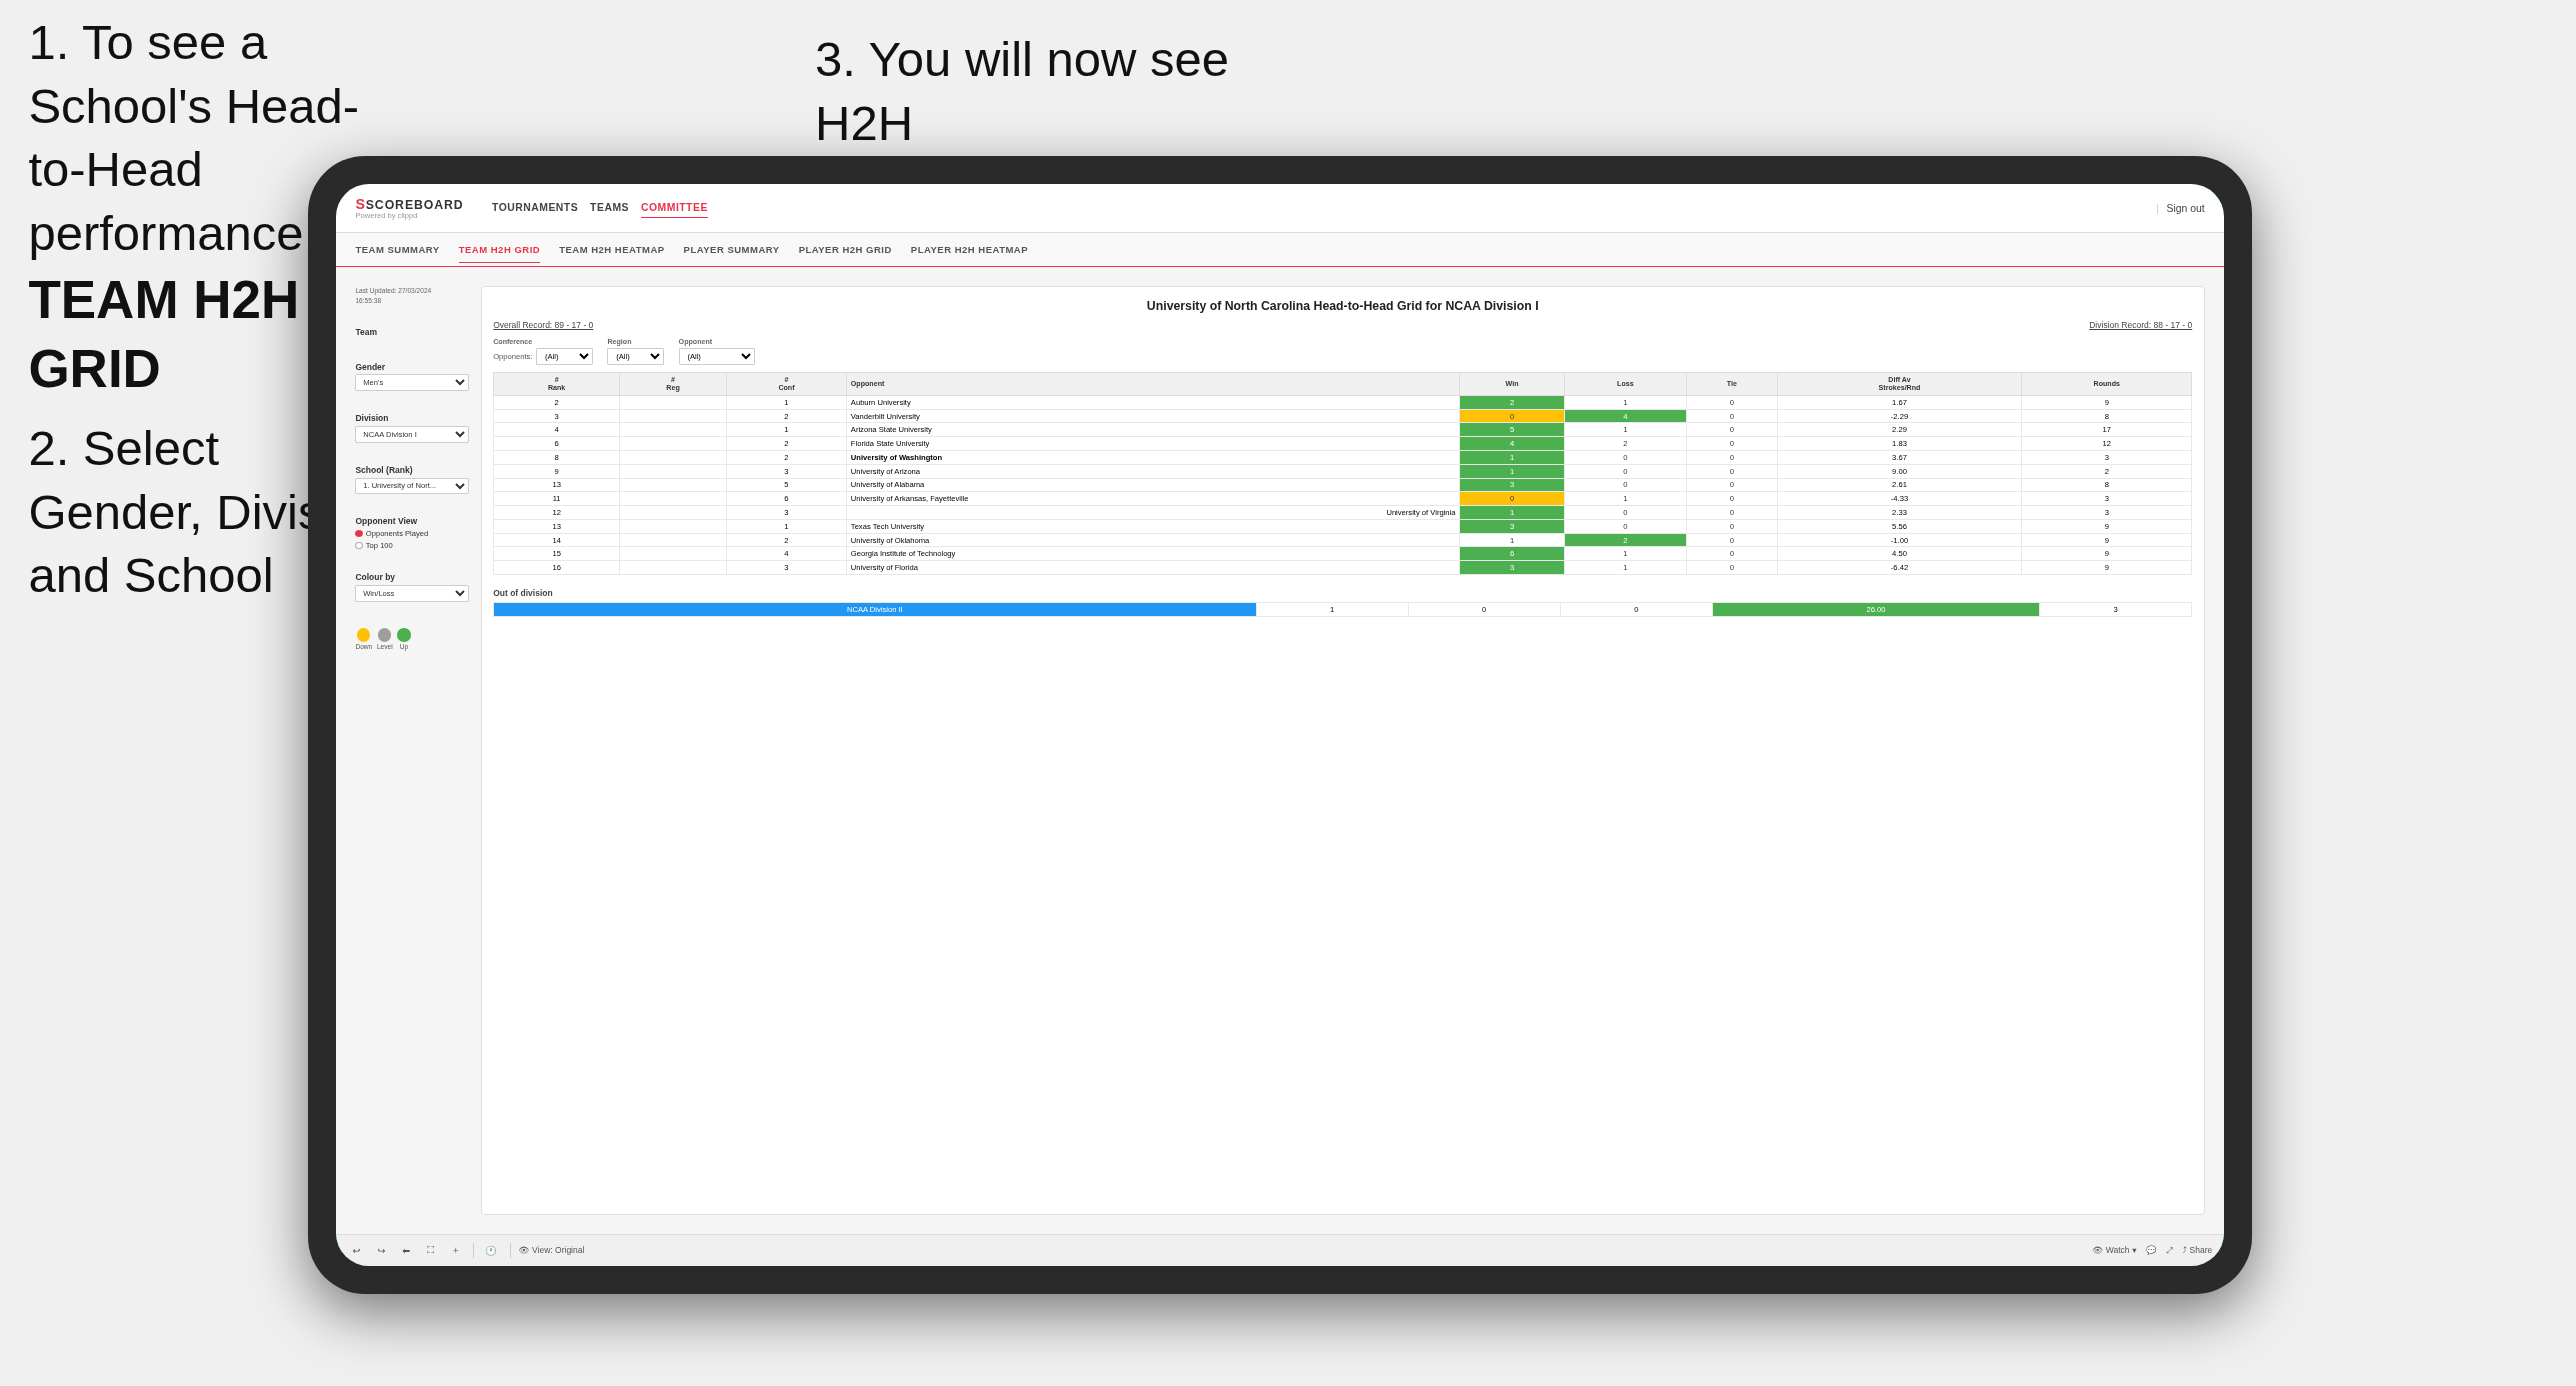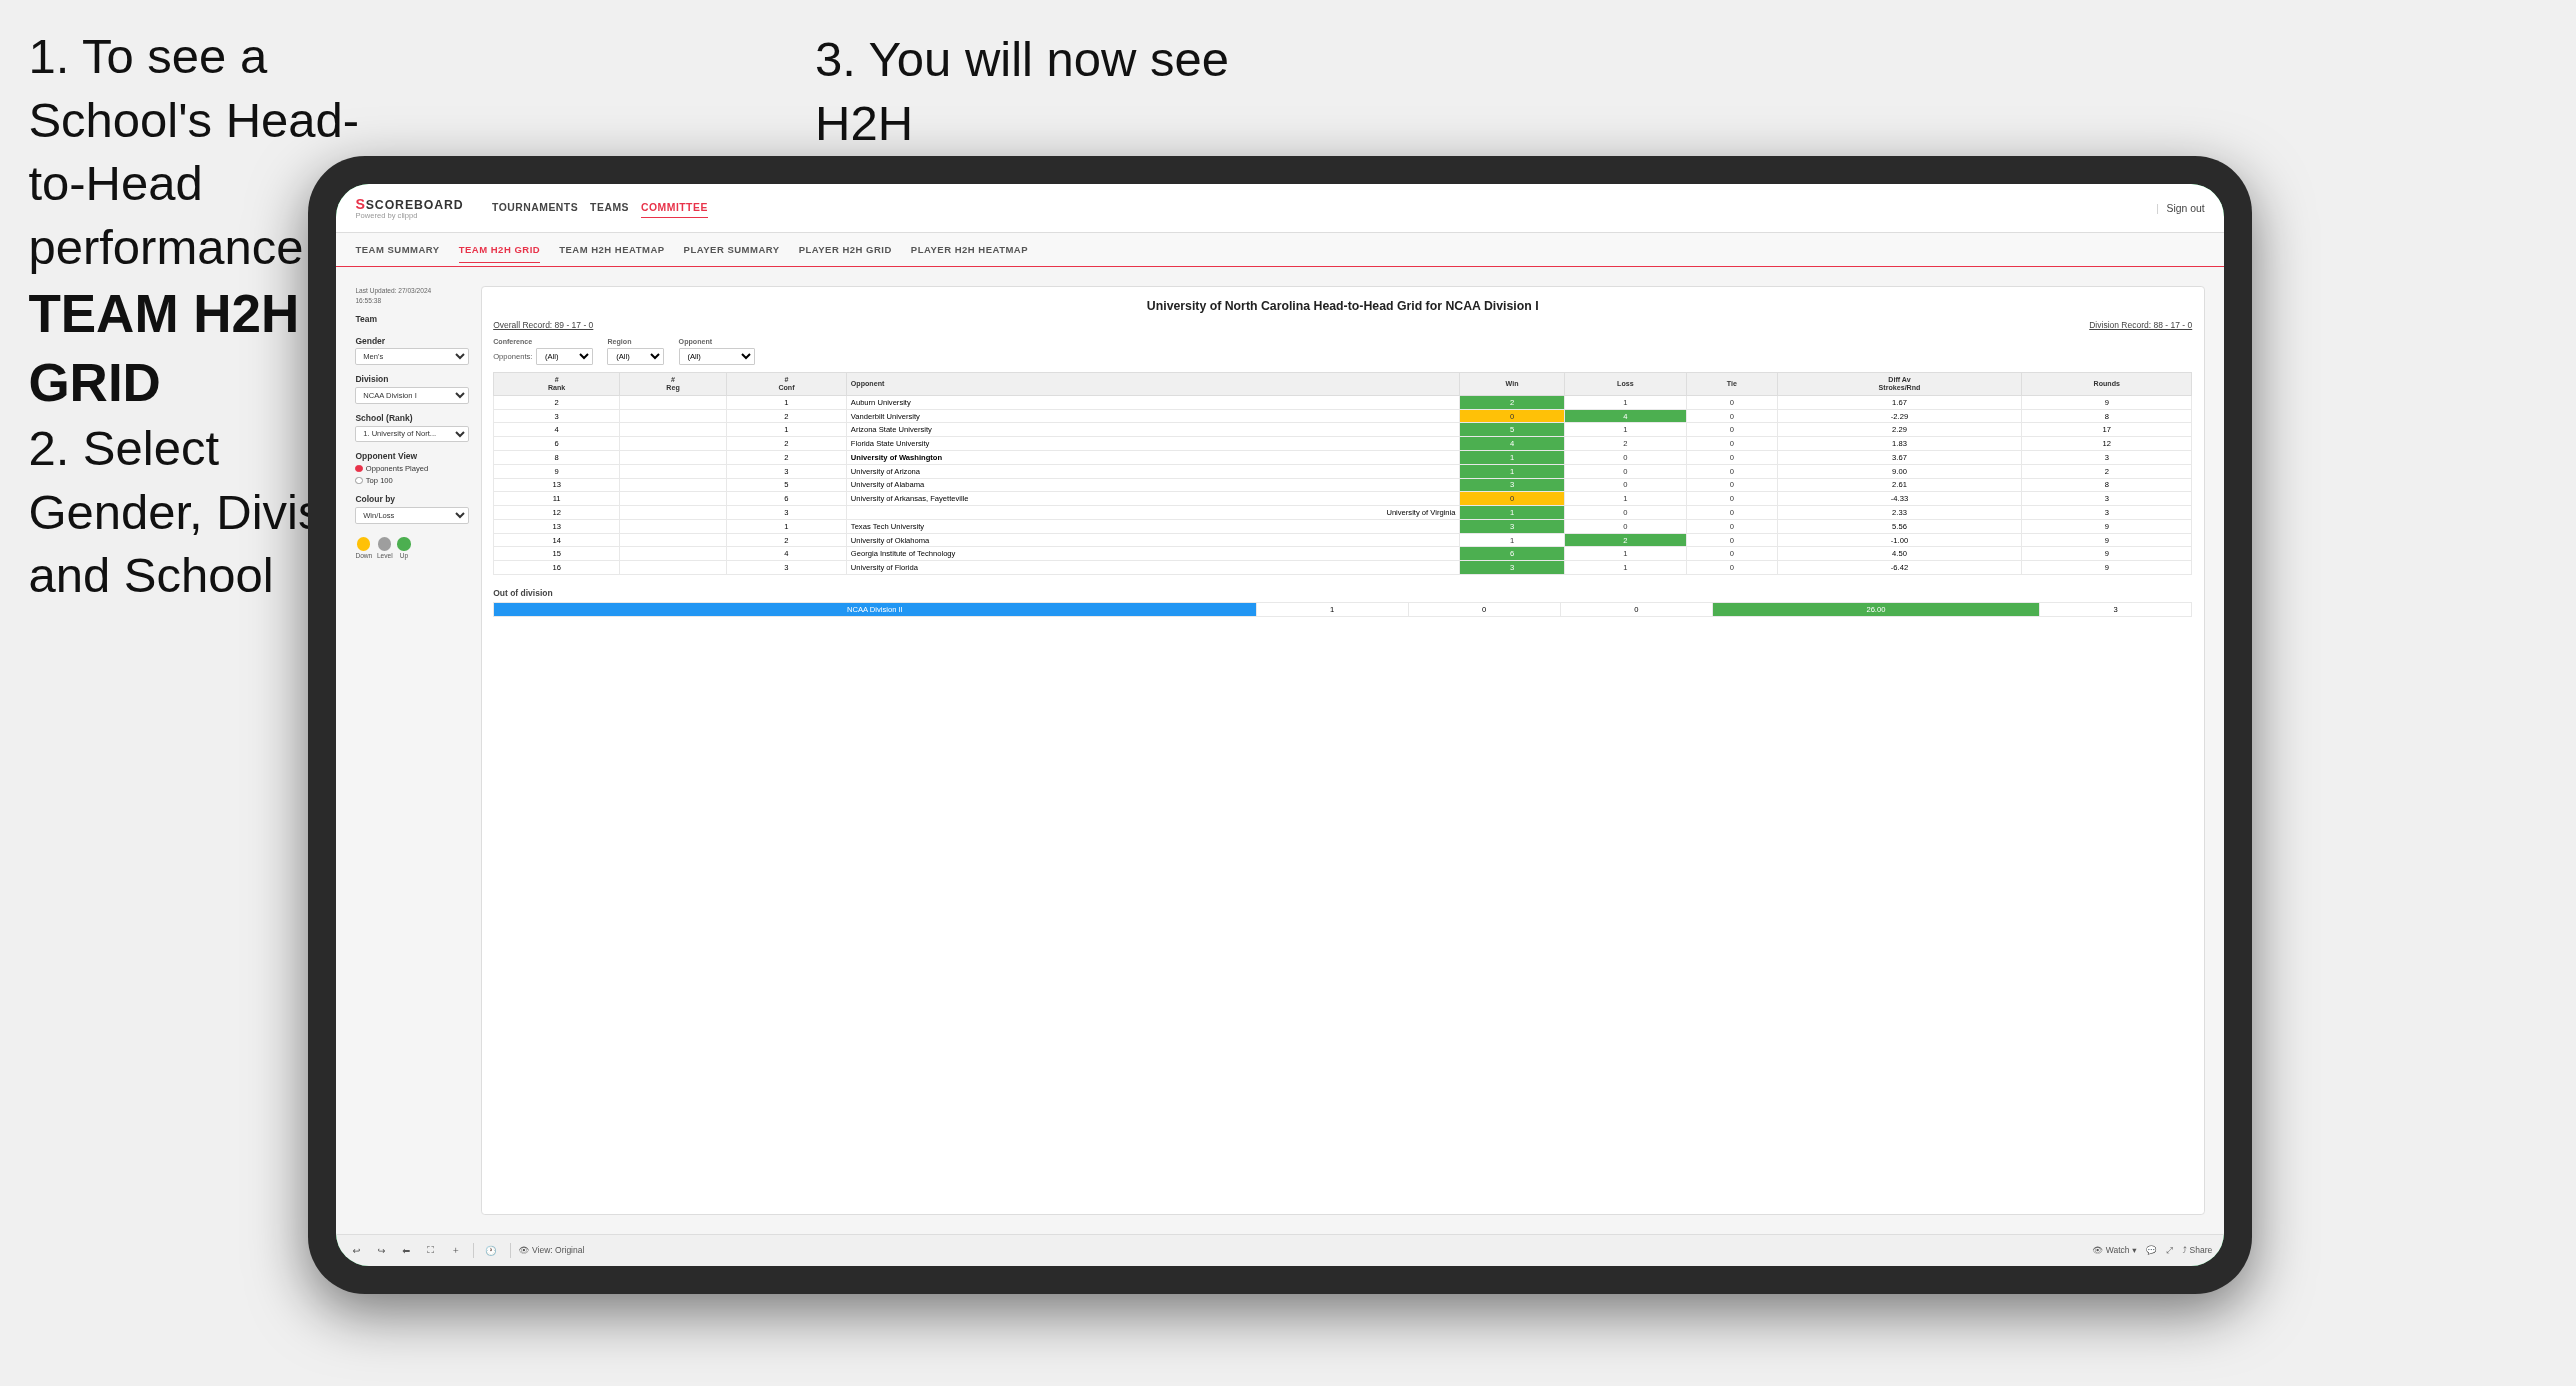--- a/index.html
+++ b/index.html
@@ -8,21 +8,21 @@
       font-family: Arial, Helvetica, sans-serif;
       width: 2576px;
       min-height: 1386px;
       position: relative;
       overflow: hidden;
     }
 
     
     .instruction-1 {
       position: absolute;
-      top: 25px;
+      top: 11px;
       left: 28.4px;
       font-size: 49px;
       line-height: 1.3;
       max-width: 417px;
       color: #111;
     }
     .instruction-1 strong {
       font-weight: 900;
       font-size: 53px;
     }
@@ -160,21 +160,21 @@
       display: flex;
       gap: 11.4px;
     }
 
     
     .left-panel {
       width: 114px;
       flex-shrink: 0;
       display: flex;
       flex-direction: column;
-      gap: 9px;
+      gap: 22px;
     }
     .panel-timestamp {
       font-size: 6.6px;
       color: #666;
       line-height: 1.4;
     }
     .panel-label {
       font-size: 8.5px;
       font-weight: 700;
       color: #333;

